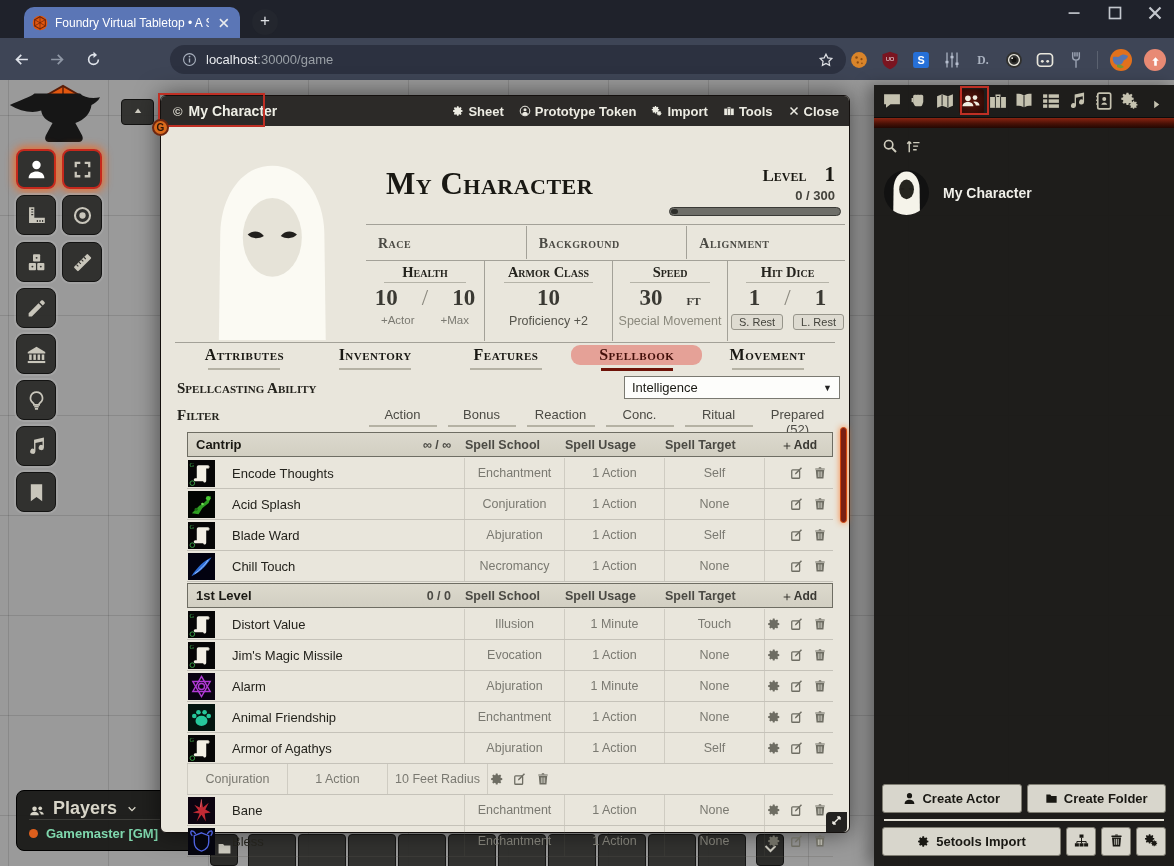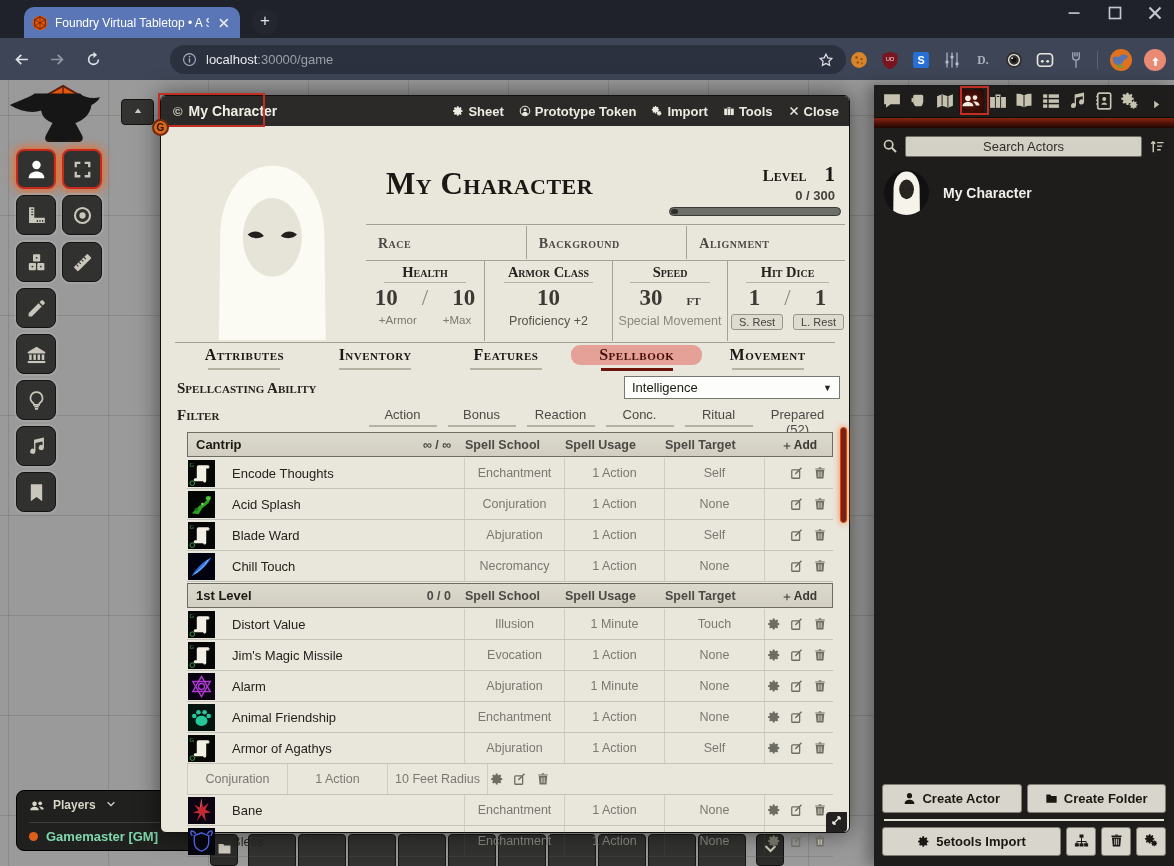--- a/index.html
+++ b/index.html
@@ -39,21 +39,21 @@
   .logo { position:absolute; left:6px; top:84px; width:114px; height:66px; }
   .collapse-btn { position:absolute; left:121px; top:99px; width:33px; height:26px; background:rgba(42,42,40,.92); border:1px solid #131312; border-radius:4px; color:#cfcdc2; display:flex; align-items:center; justify-content:center; }
   .collapse-btn svg { width:12px; height:12px; }
   .toolbtn { position:absolute; width:40px; height:40px; background:rgba(40,40,38,.92); border:1px solid #131312; border-radius:8px; color:#c9c6bb; display:flex; align-items:center; justify-content:center; box-shadow:0 0 0 2px rgba(180,180,180,.35); }
   .toolbtn svg { width:21px; height:21px; }
   .toolbtn.hot { border:2px solid #c6281c; box-shadow:0 0 9px 2px rgba(255,100,20,.8); }
   .toolbtn.on { color:#fff; }
 
   
   .players { position:absolute; left:16px; top:790px; width:198px; height:61px; background:rgba(22,22,20,.92); border:1px solid #000; border-radius:8px; padding:7px 10px 0 12px; }
-  .players .hdr { display:flex; align-items:flex-start; gap:8px; color:#d8d5c8; font-weight:700; font-size:12px; border-bottom:1px solid #3e3e3a; padding-bottom:8px; }
+  .players .hdr { display:flex; align-items:flex-end; gap:8px; color:#d8d5c8; font-weight:700; font-size:18px; border-bottom:1px solid #3e3e3a; padding-bottom:0; }
   .players .hdr svg { width:16px; height:16px; }
   .players .chev { margin-left:2px; } .players .chev svg { width:10px; height:10px; }
   .prow { display:flex; align-items:center; gap:8px; padding-top:6px; }
   .pdot { width:9px; height:9px; border-radius:5px; background:#dd5f1d; }
   .pname { font-size:13px; font-weight:700; color:#7fd8ae; }
 
   
   .macrobar { position:absolute; left:210px; top:834px; height:40px; display:flex; gap:4px; }
   .macro-folder, .macro-chev { width:28px; height:32px; background:rgba(38,38,36,.95); border:1px solid #131312; border-radius:4px; color:#cfcdc2; display:flex; align-items:center; justify-content:center; }
   .macro-folder svg, .macro-chev svg { width:15px; height:15px; }
@@ -512,21 +512,21 @@
       <div class="stats">
         <div class="stat" style="flex:0 0 118px">
           <div class="lab sc">Health</div>
             <div class="mini"></div>
           <div class="bigval">
               <span>10</span>
               <span class="sep">/</span>
               <span>10</span>
             </div>
           <div class="subrow">
-              <span>+Armor</span>
+              <span>+Actor</span>
               <span>+Max</span>
             </div>
         </div>
         <div class="stat" style="flex:0 0 128px">
           <div class="lab sc">Armor Class</div>
             <div class="mini"></div>
           <div class="bigval">
               <span>10</span>
             </div>
           <div class="sub1">Proficiency +2</div>
@@ -1096,21 +1096,20 @@
             </svg></span>
         </div>
         <div class="ann-actors"></div>
       </div>
     <div class="redstrip"></div>
     <div class="searchrow">
       <span class="mag"><svg viewBox="0 0 24 24" fill="currentColor" width="100%" height="100%">
             <circle cx="10" cy="10" r="6.2" fill="none" stroke="currentColor" stroke-width="2.5"></circle>
             <path d="M14.7 14.7L21 21" stroke="currentColor" stroke-width="2.9" fill="none"></path>
           </svg></span>
-      <input type="text" placeholder="Search Actors" style="">
       <span class="sort"><svg viewBox="0 0 24 24" fill="currentColor" width="100%" height="100%">
             <path d="M6 20V5M6 5L3.2 8M6 5l2.8 3" stroke="currentColor" stroke-width="2" fill="none"></path>
             <path d="M11.5 6.5h9M11.5 11.5h7M11.5 16.5h5" stroke="currentColor" stroke-width="2" fill="none"></path>
           </svg></span>
     </div>
     <div class="actor-item">
       <span class="actor-av" id="actorav">
           <svg viewBox="0 0 100 128" height="100%">
             <path d="M50 4C28 4 13.5 26 13 52l-1 76h76l-1-76C86.5 26 72 4 50 4z" fill="#f5f3ea"></path>
             <ellipse cx="50" cy="55" rx="21" ry="28" fill="#26251f"></ellipse>

